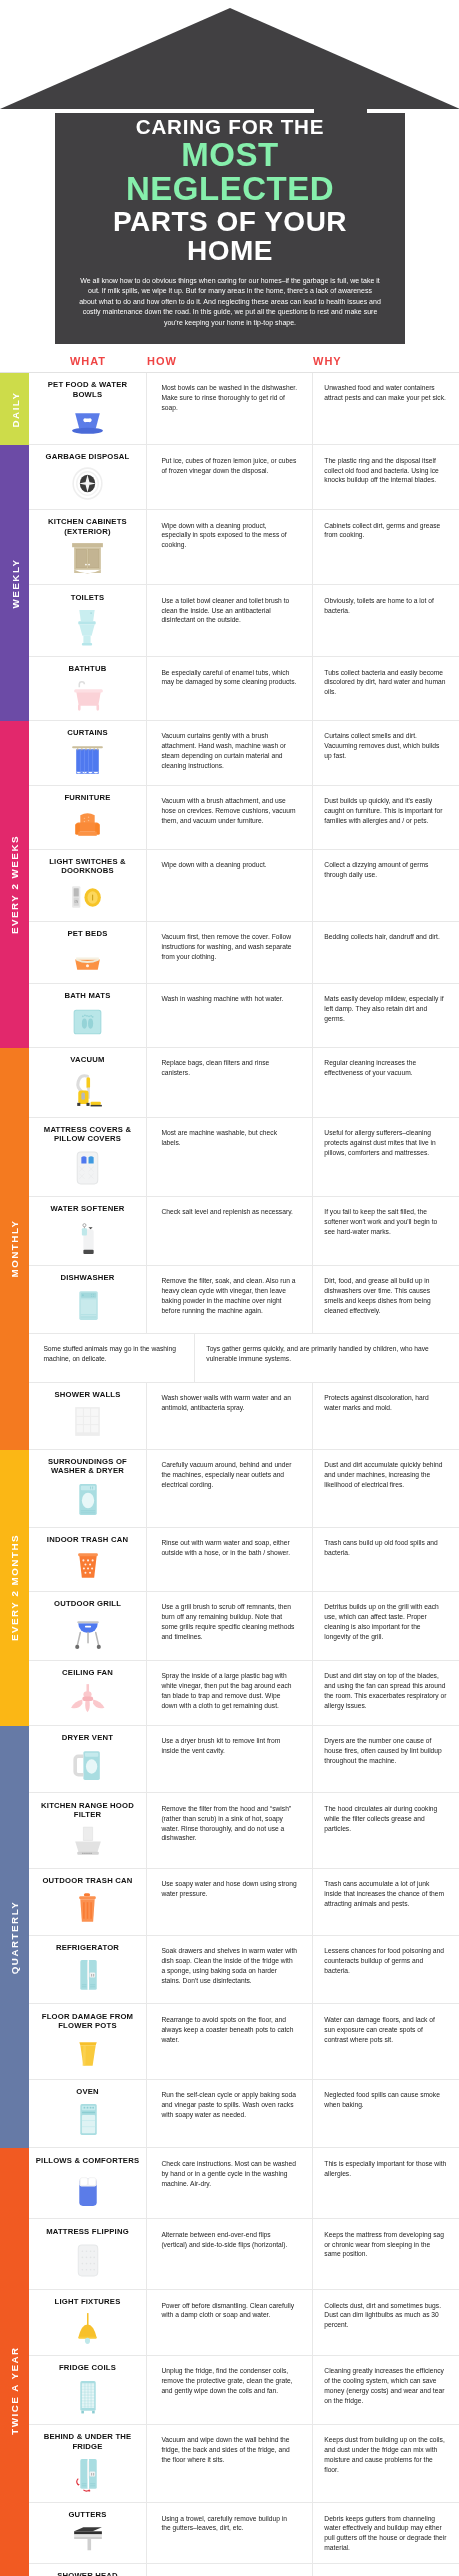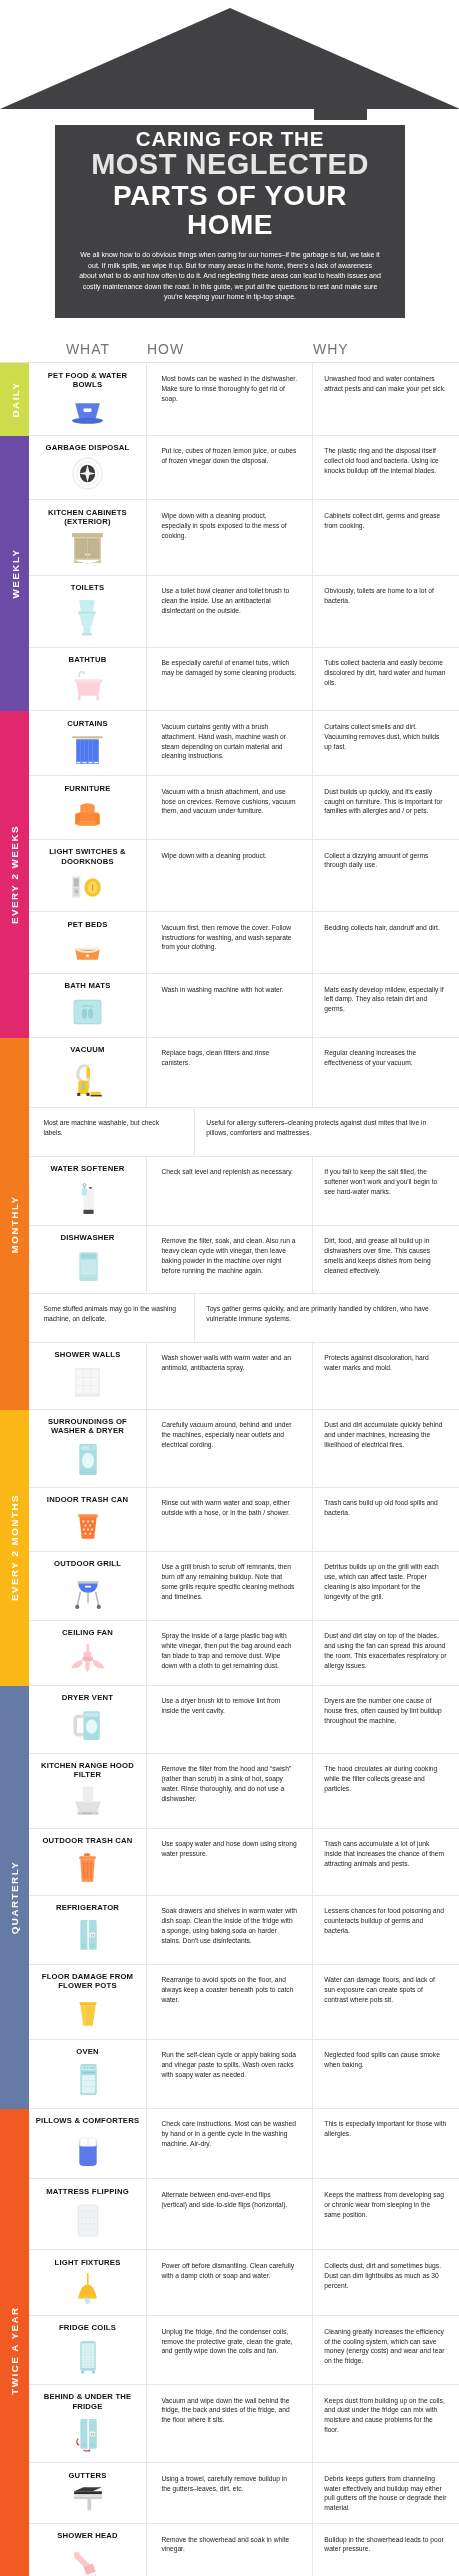--- a/index.html
+++ b/index.html
@@ -19,50 +19,50 @@
     margin: 7.7px auto 0 auto;
   }
   .chimney {
     position: absolute;
     left: 314px; top: 63px;
     width: 53px; height: 49px;
     background: #414042;
   }
   .house-body {
     width: 350px;
-    margin: 16px auto;
+    margin: 4px auto;
     background: #414042;
     padding: 3.1px 24px 15.5px 24px;
     text-align: center;
   }
   .title-1 {
     font-size: 20.6px; font-weight: bold; letter-spacing: 0.8px;
     color: #ffffff; line-height: 1.05; text-transform: uppercase;
   }
   .title-2 {
-    font-size: 29px; font-weight: bold; letter-spacing: 0.5px;
-    color: #e5e5e5; line-height: 1.02; text-transform: uppercase;
+    font-size: 33px; font-weight: bold; letter-spacing: 0.5px;
+    color: #86efac; line-height: 1.02; text-transform: uppercase;
     margin: 1px 0;
   }
   .title-3 {
     font-size: 28px; font-weight: bold; letter-spacing: 0.5px;
     color: #ffffff; line-height: 1.05; text-transform: uppercase;
   }
   .intro {
     color: #ffffff; font-size: 7px; line-height: 1.5;
     margin: 10.3px auto 0 auto; max-width: 304px;
   }
   
   .col-heads {
     display: flex; width: 460px; background: #fff;
     padding: 7.2px 0 5.2px 0;
   }
   .col-heads .spacer { width: 29px; flex: 0 0 29px; }
   .ch {
-    color: #737373; font-weight: normal; font-size: 14px;
+    color: #ef4444; font-weight: bold; font-size: 11px;
     letter-spacing: 1px;
   }
   .ch.what  { flex: 0 0 118px; text-align: center; }
   .ch.how   { flex: 0 0 166px; }
   .ch.why   { flex: 1 1 auto;  }
   
   .table { width: 460px; border-top: 0.5px solid #e2e2e2; }
   .section { display: flex; width: 460px; }
   .freq-rail {
     flex: 0 0 29px; width: 29px;
@@ -354,20 +354,33 @@
                 <rect x="36" y="64" width="6" height="6" fill="#3a3a3a"></rect>
                 <rect x="44" y="62" width="20" height="6" rx="2" fill="#f7ca1c"></rect>
                 <rect x="44" y="68" width="22" height="3" fill="#3a3a3a"></rect>
               </svg>
             </div>
           </div>
           <div class="cell-how">Replace bags, clean filters and rinse canisters.</div>
           <div class="cell-why">Regular cleaning increases the effectiveness of your vacuum.</div>
         </div>
         <div class="row">
+          <div class="cell-what">
+            <div class="what-title">MATTRESS COVERS &amp; PILLOW COVERS</div>
+            <div class="icon-box">
+              <svg width="39" height="38" viewBox="0 0 76 74">
+                <rect x="18" y="6" width="40" height="62" rx="7" fill="#f2f3f4" stroke="#e3e5e6" stroke-width="2"></rect>
+                <path d="M26 16 q5 -4 10 0 v12 h-10z" fill="#4f79ef"></path>
+                <path d="M40 16 q5 -4 10 0 v12 h-10z" fill="#3f9ae0"></path>
+                <g stroke="#e6e8ea" stroke-width="1">
+                  <path d="M22 34 l10 10 M32 34 l-10 10 M40 34 l10 10 M50 34 l-10 10 M22 48 l10 10 M32 48 l-10 10 M40 48 l10 10 M50 48 l-10 10"></path>
+                </g>
+              </svg>
+            </div>
+          </div>
           <div class="cell-how">Most are machine washable, but check labels.</div>
           <div class="cell-why">Useful for allergy sufferers–cleaning protects against dust mites that live in pillows, comforters and mattresses.</div>
         </div>
         <div class="row">
           <div class="cell-what">
             <div class="what-title">WATER SOFTENER</div>
             <div class="icon-box">
               <svg width="39" height="37" viewBox="0 0 76 72">
                 <rect x="30" y="20" width="20" height="46" rx="5" fill="#f1f2f3"></rect>
                 <rect x="27" y="18" width="10" height="14" rx="2" fill="#bfe8ea"></rect>

